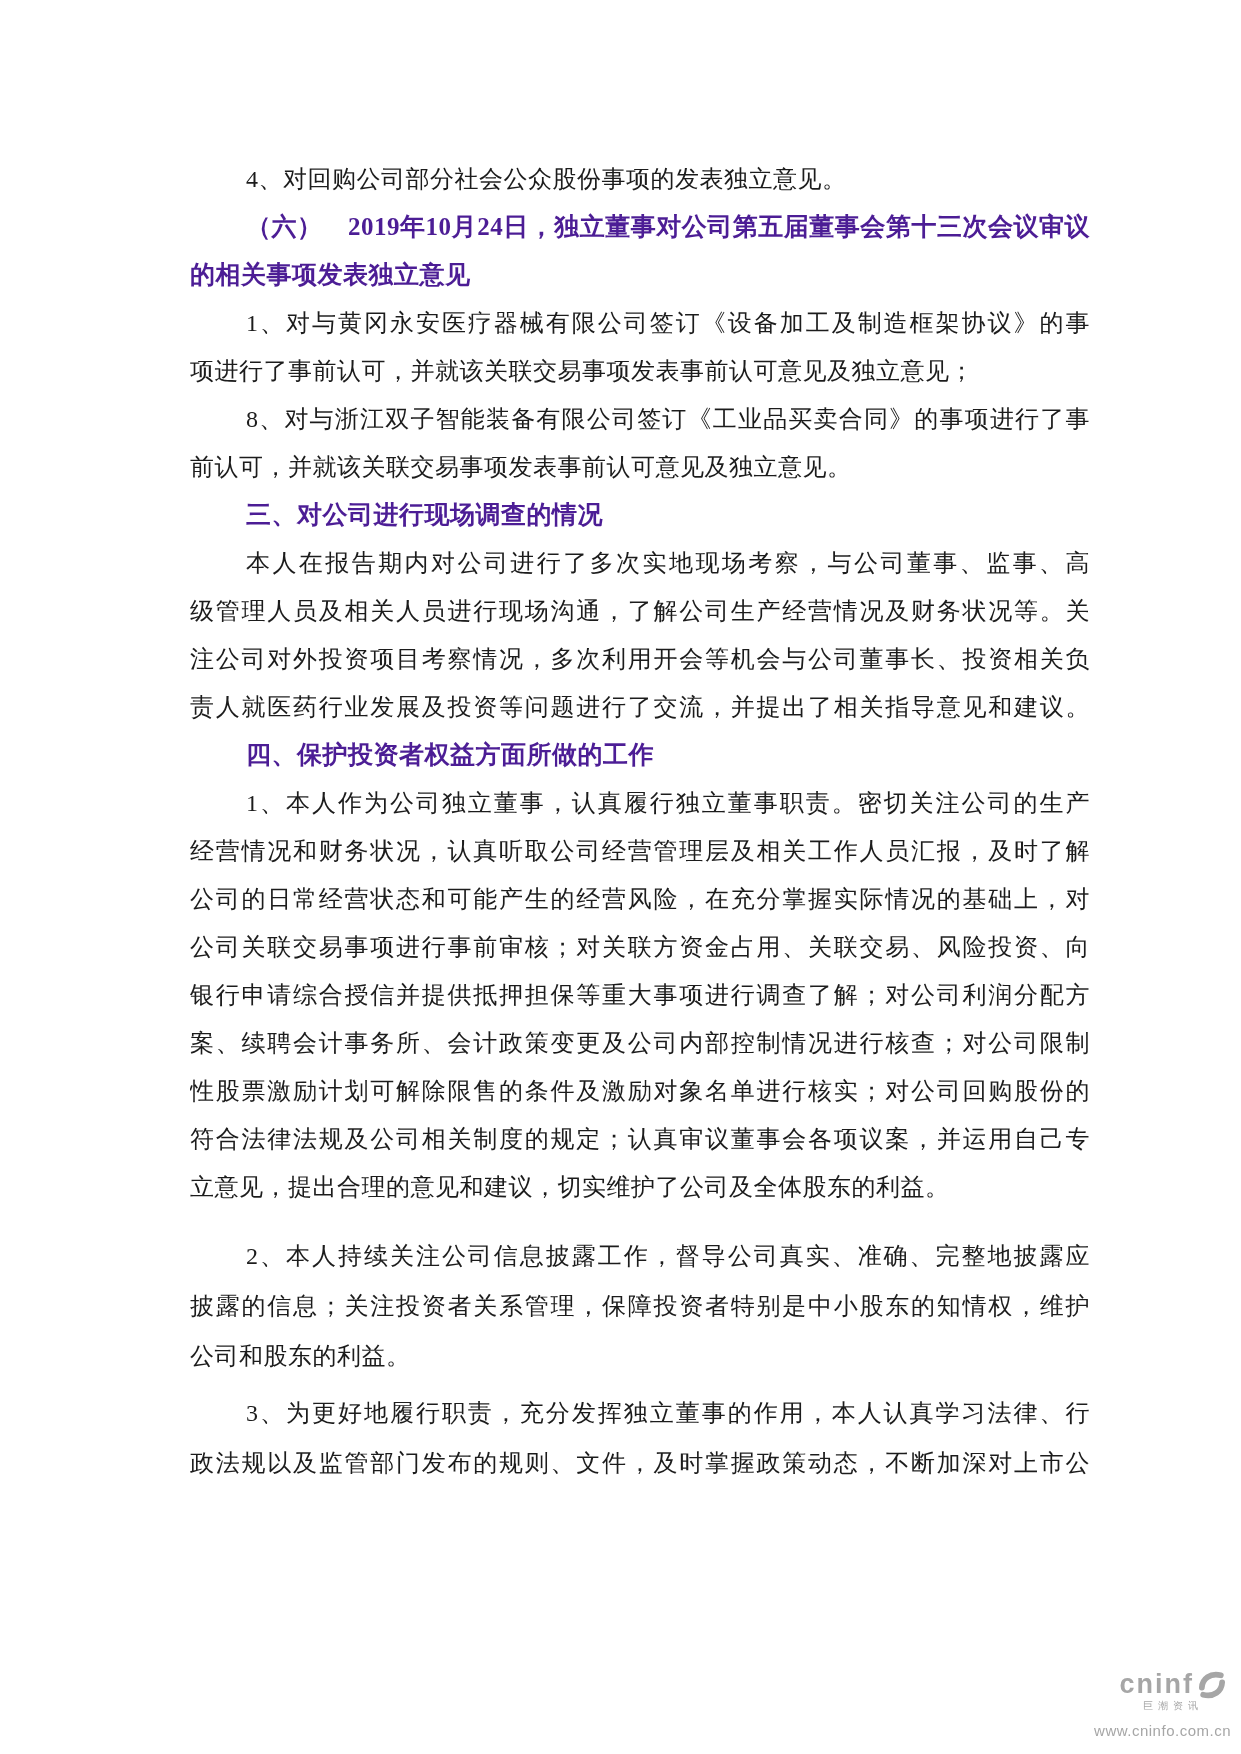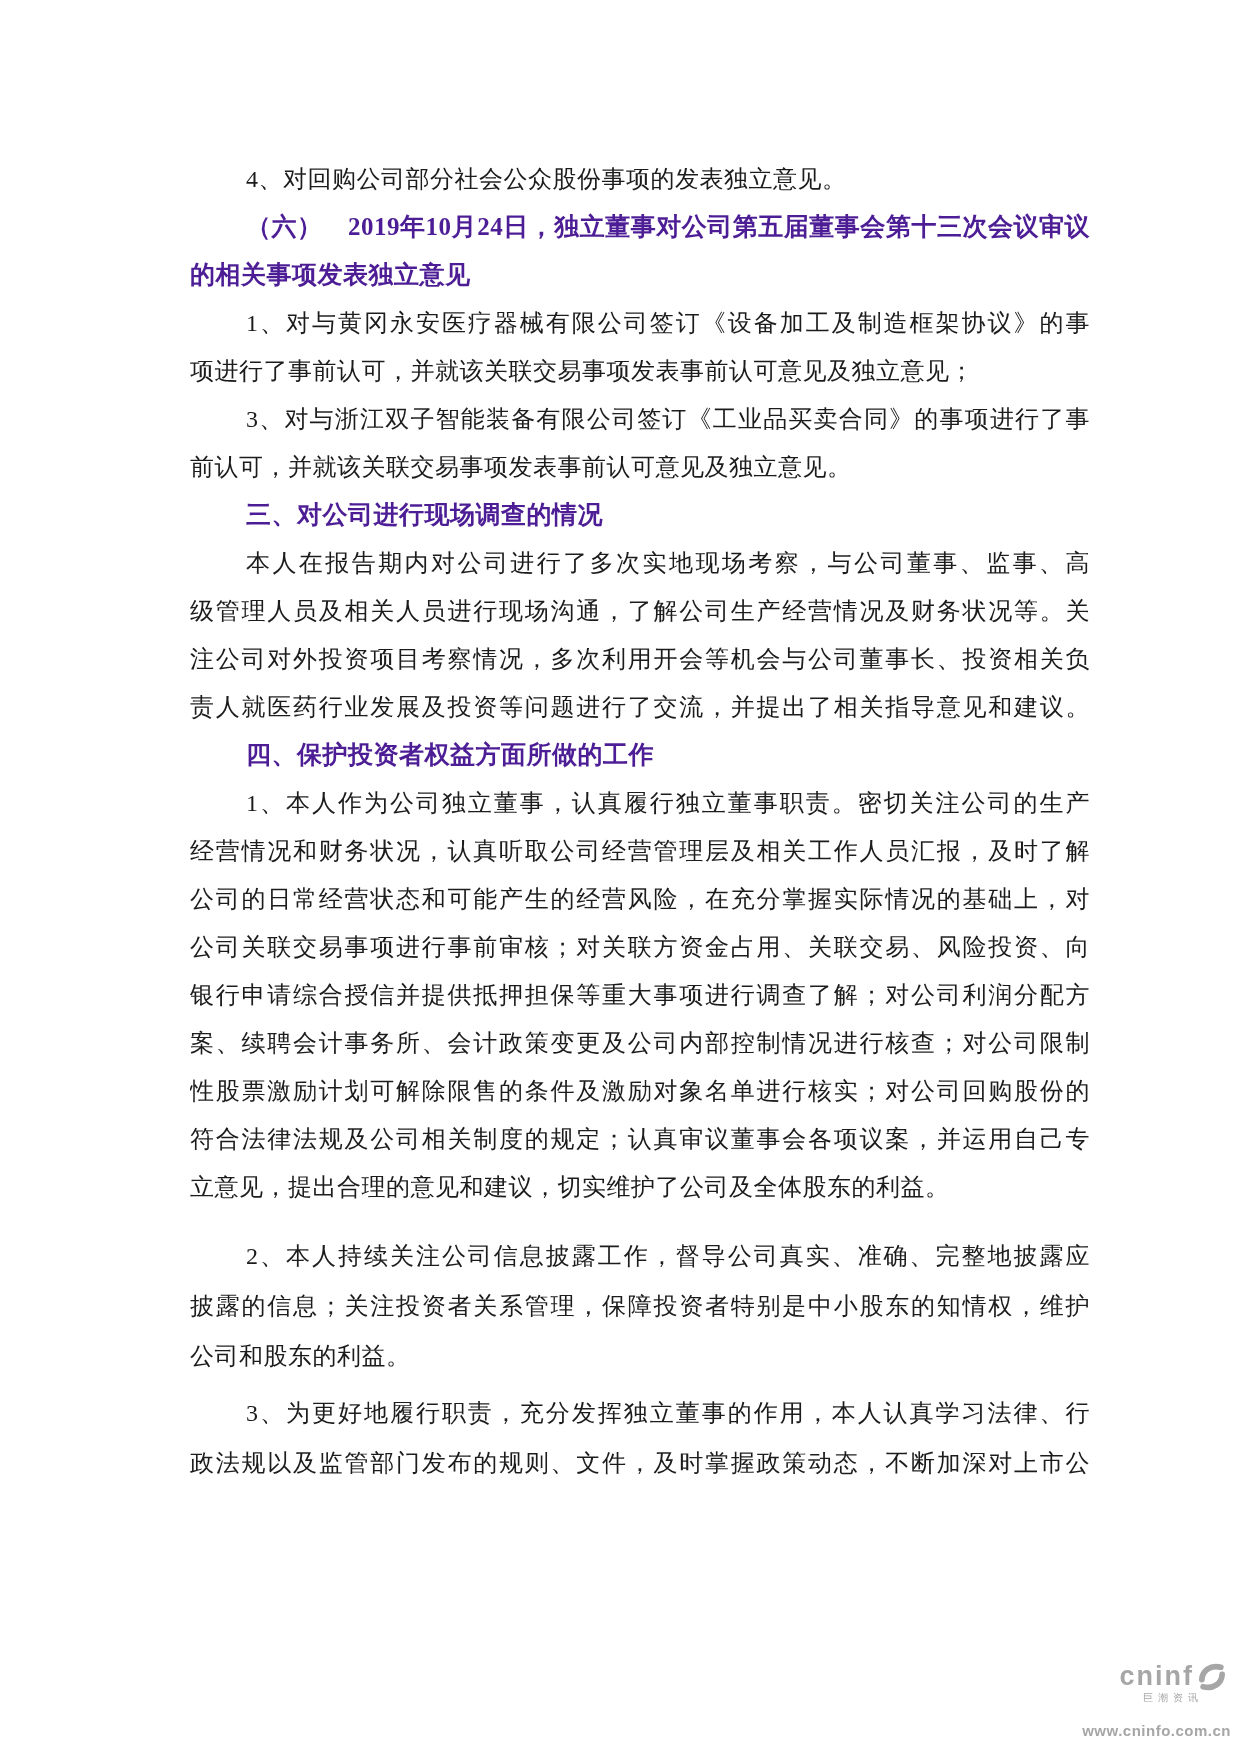--- a/index.html
+++ b/index.html
@@ -59,36 +59,35 @@
   .cn-name{
     font-size:10px;
     letter-spacing:5px;
     line-height:15px;
     margin:-2px 28px 0 0;
   }
   .url{
     font-size:15px;
     letter-spacing:.5px;
     line-height:18px;
-    margin-top:17px;
-    font-weight:bold;
+    margin-top:9px;
   }
 </style>
 </head>
 <body>
 
 <div class="page">
 
   <div class="text-block" id="text-block">
       <div class="line indent">4、对回购公司部分社会公众股份事项的发表独立意见。</div>
       <div class="line bold indent fill">（六）　2019年10月24日，独立董事对公司第五届董事会第十三次会议审议</div>
       <div class="line bold">的相关事项发表独立意见</div>
       <div class="line indent fill">1、对与黄冈永安医疗器械有限公司签订《设备加工及制造框架协议》的事</div>
       <div class="line">项进行了事前认可，并就该关联交易事项发表事前认可意见及独立意见；</div>
-      <div class="line indent fill">3、对与浙江双子智能装备有限公司签订《工业品买卖合同》的事项进行了事</div>
+      <div class="line indent fill">8、对与浙江双子智能装备有限公司签订《工业品买卖合同》的事项进行了事</div>
       <div class="line">前认可，并就该关联交易事项发表事前认可意见及独立意见。</div>
       <div class="line bold indent">三、对公司进行现场调查的情况</div>
       <div class="line indent fill">本人在报告期内对公司进行了多次实地现场考察，与公司董事、监事、高</div>
       <div class="line fill">级管理人员及相关人员进行现场沟通，了解公司生产经营情况及财务状况等。关</div>
       <div class="line fill">注公司对外投资项目考察情况，多次利用开会等机会与公司董事长、投资相关负</div>
       <div class="line fill">责人就医药行业发展及投资等问题进行了交流，并提出了相关指导意见和建议。</div>
       <div class="line bold indent">四、保护投资者权益方面所做的工作</div>
       <div class="line indent fill">1、本人作为公司独立董事，认真履行独立董事职责。密切关注公司的生产</div>
       <div class="line fill">经营情况和财务状况，认真听取公司经营管理层及相关工作人员汇报，及时了解</div>
       <div class="line fill">公司的日常经营状态和可能产生的经营风险，在充分掌握实际情况的基础上，对</div>

